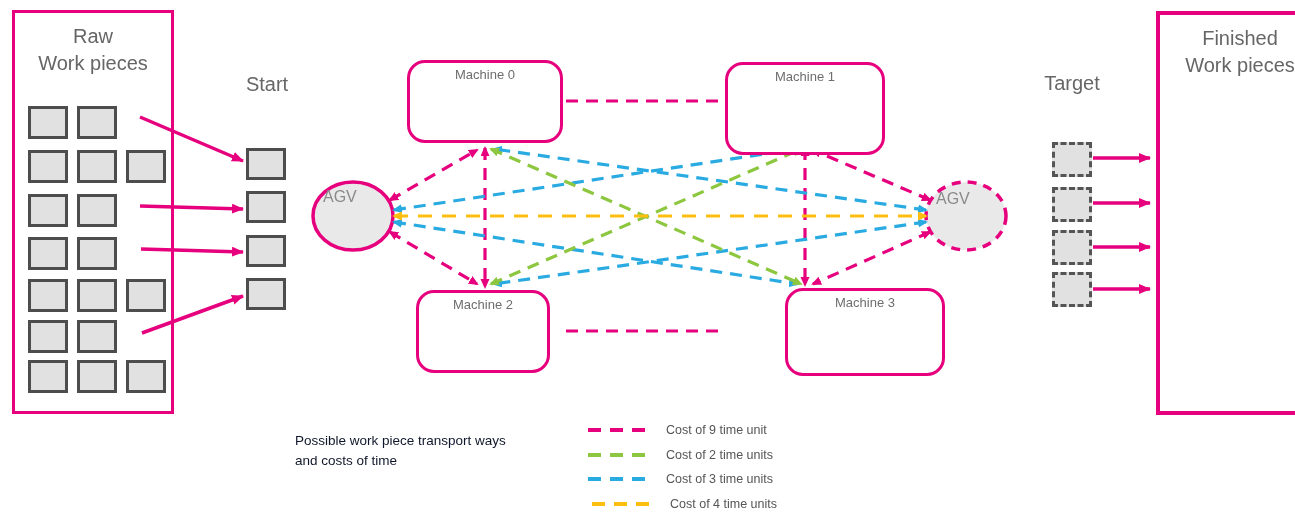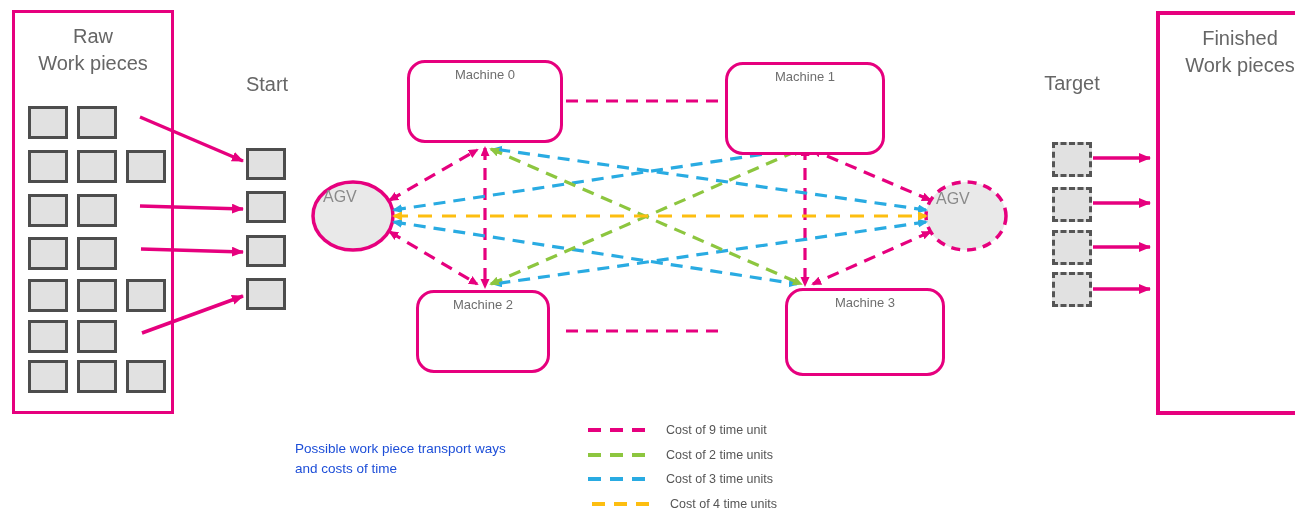--- a/index.html
+++ b/index.html
@@ -19,21 +19,21 @@
   .slot.dashed{height:35px;border:3px dashed #555;}
   
   .col-label{position:absolute;width:90px;text-align:center;color:#666;font-size:20px;z-index:3;}
   .agv-label{position:absolute;width:60px;text-align:left;color:#8a8a8a;font-size:16px;z-index:3;}
   
   .machine{position:absolute;border:3px solid #e6007e;border-radius:18px;background:#ffffff;box-sizing:border-box;z-index:3;}
   .machine .m-label{display:block;text-align:center;padding-top:4px;color:#6e6e6e;font-size:13px;}
   
   #edges-svg{position:absolute;left:0;top:0;z-index:2;}
   
-  #caption{position:absolute;left:295px;top:431px;color:#1d4ed8;font-size:13.5px;line-height:20px;z-index:3;margin-top:8px;}
+  #caption{position:absolute;left:295px;top:431px;color:#0f172a;font-size:13.5px;line-height:20px;z-index:3;}
   #legend{position:absolute;left:588px;top:418px;z-index:3;}
   .legend-row{display:flex;align-items:center;height:24.5px;}
   .legend-swatch{width:62px;height:4px;margin-right:16px;}
   .legend-label{color:#555;font-size:12.5px;white-space:nowrap;}
 </style>
 </head>
 <body>
 
 <div id="canvas">
 

